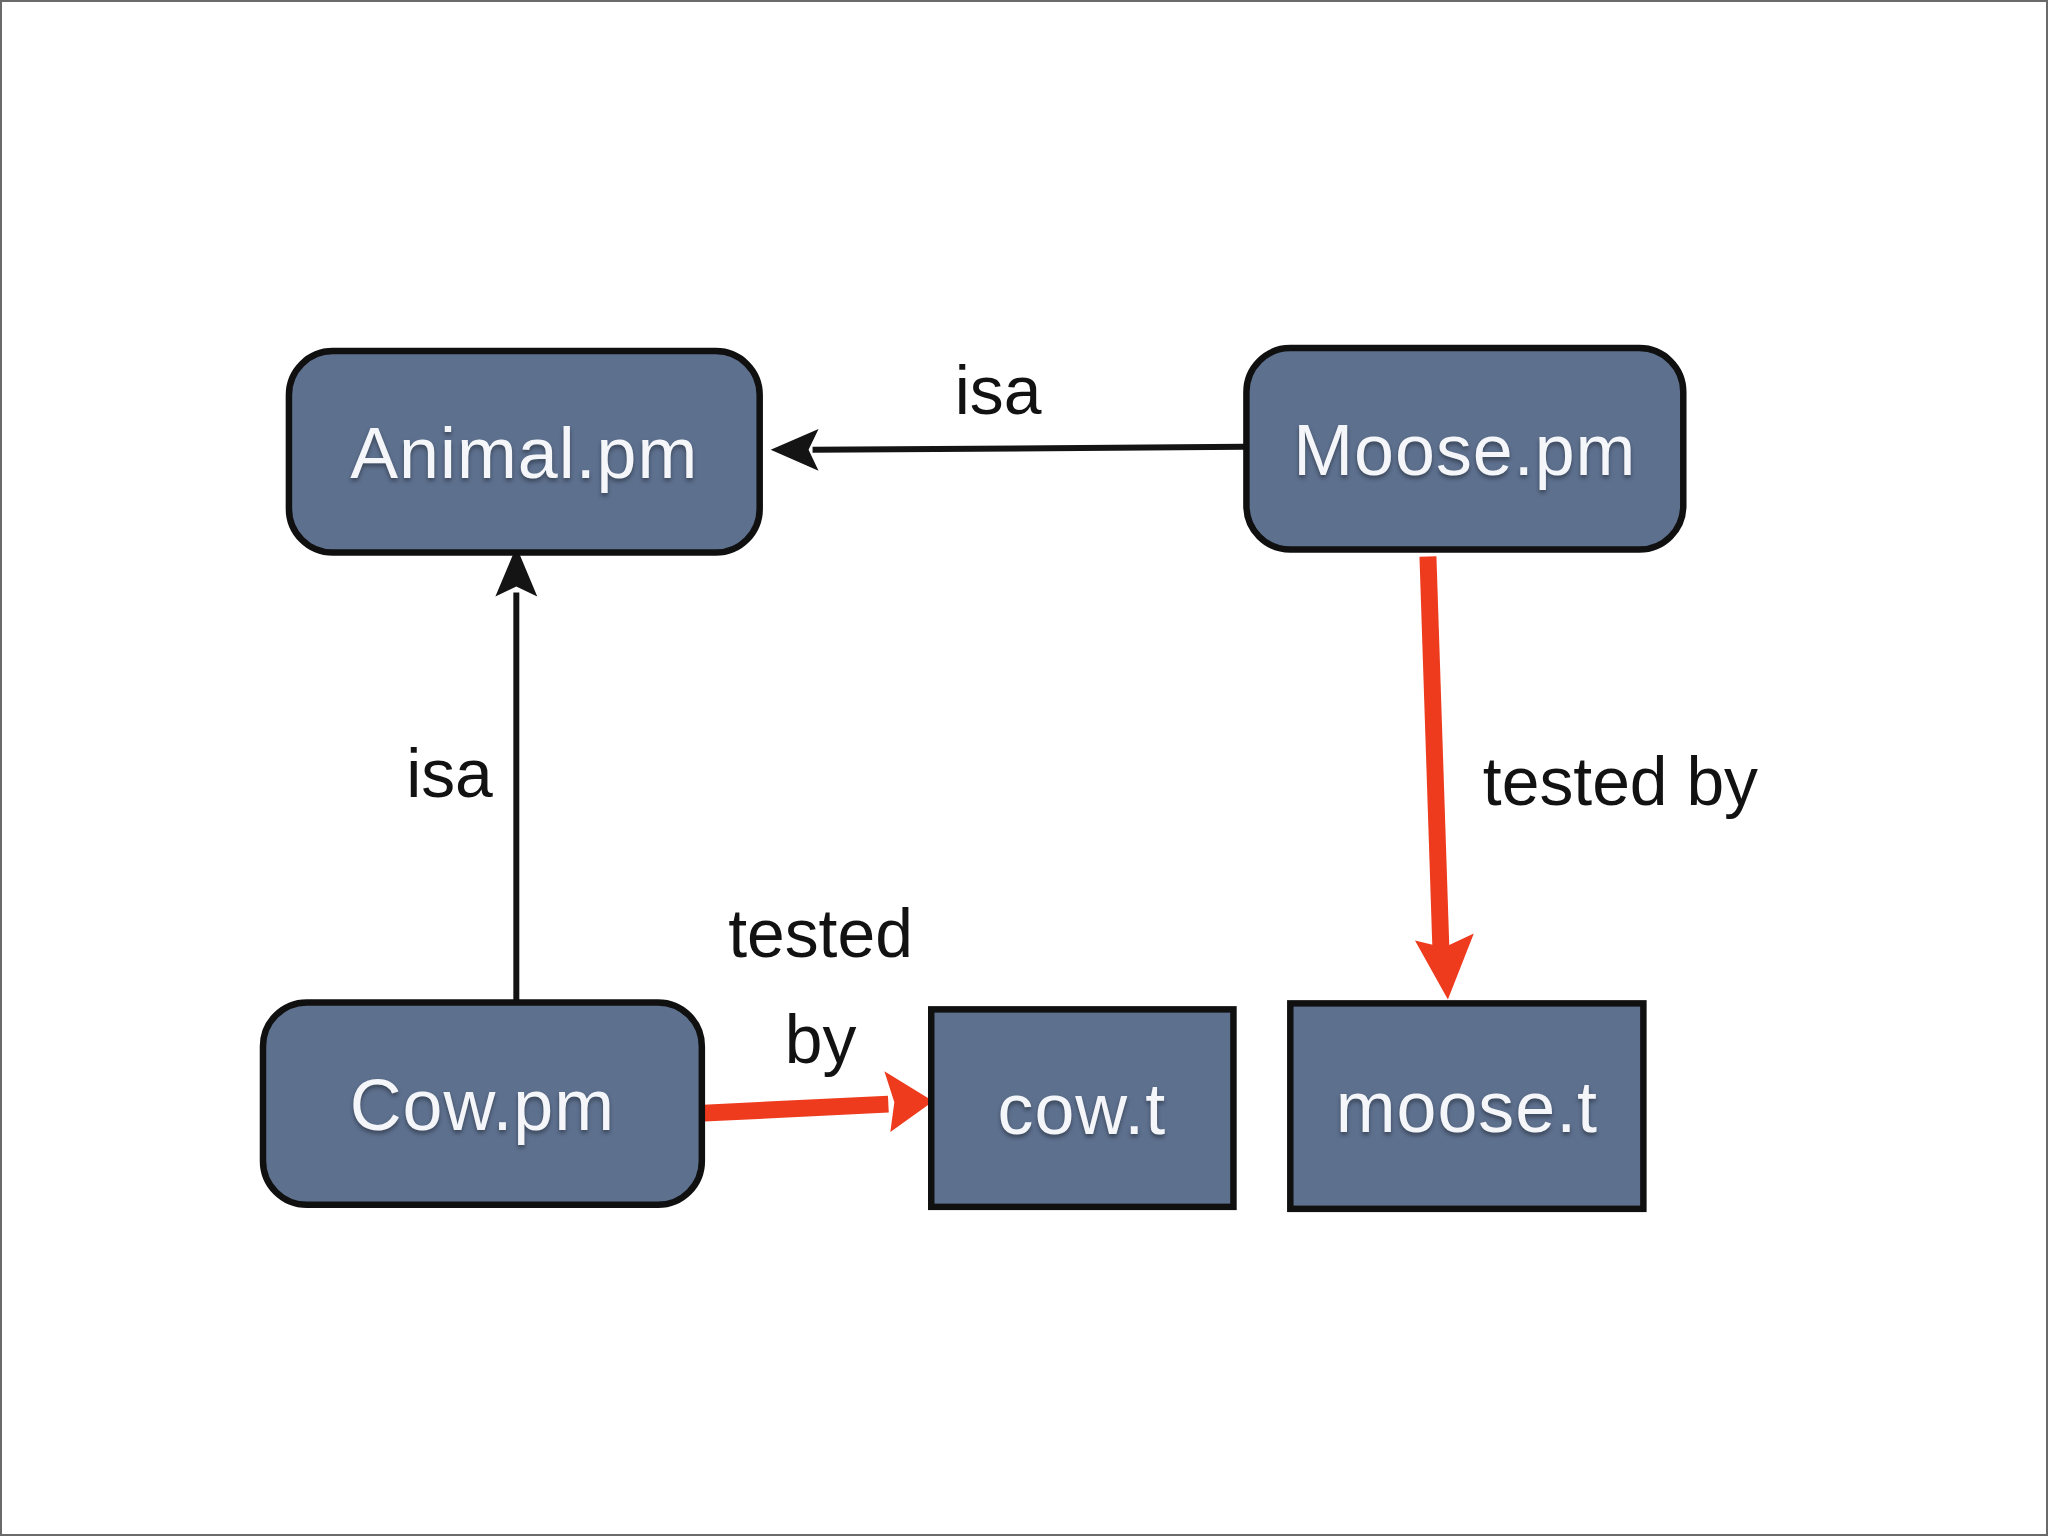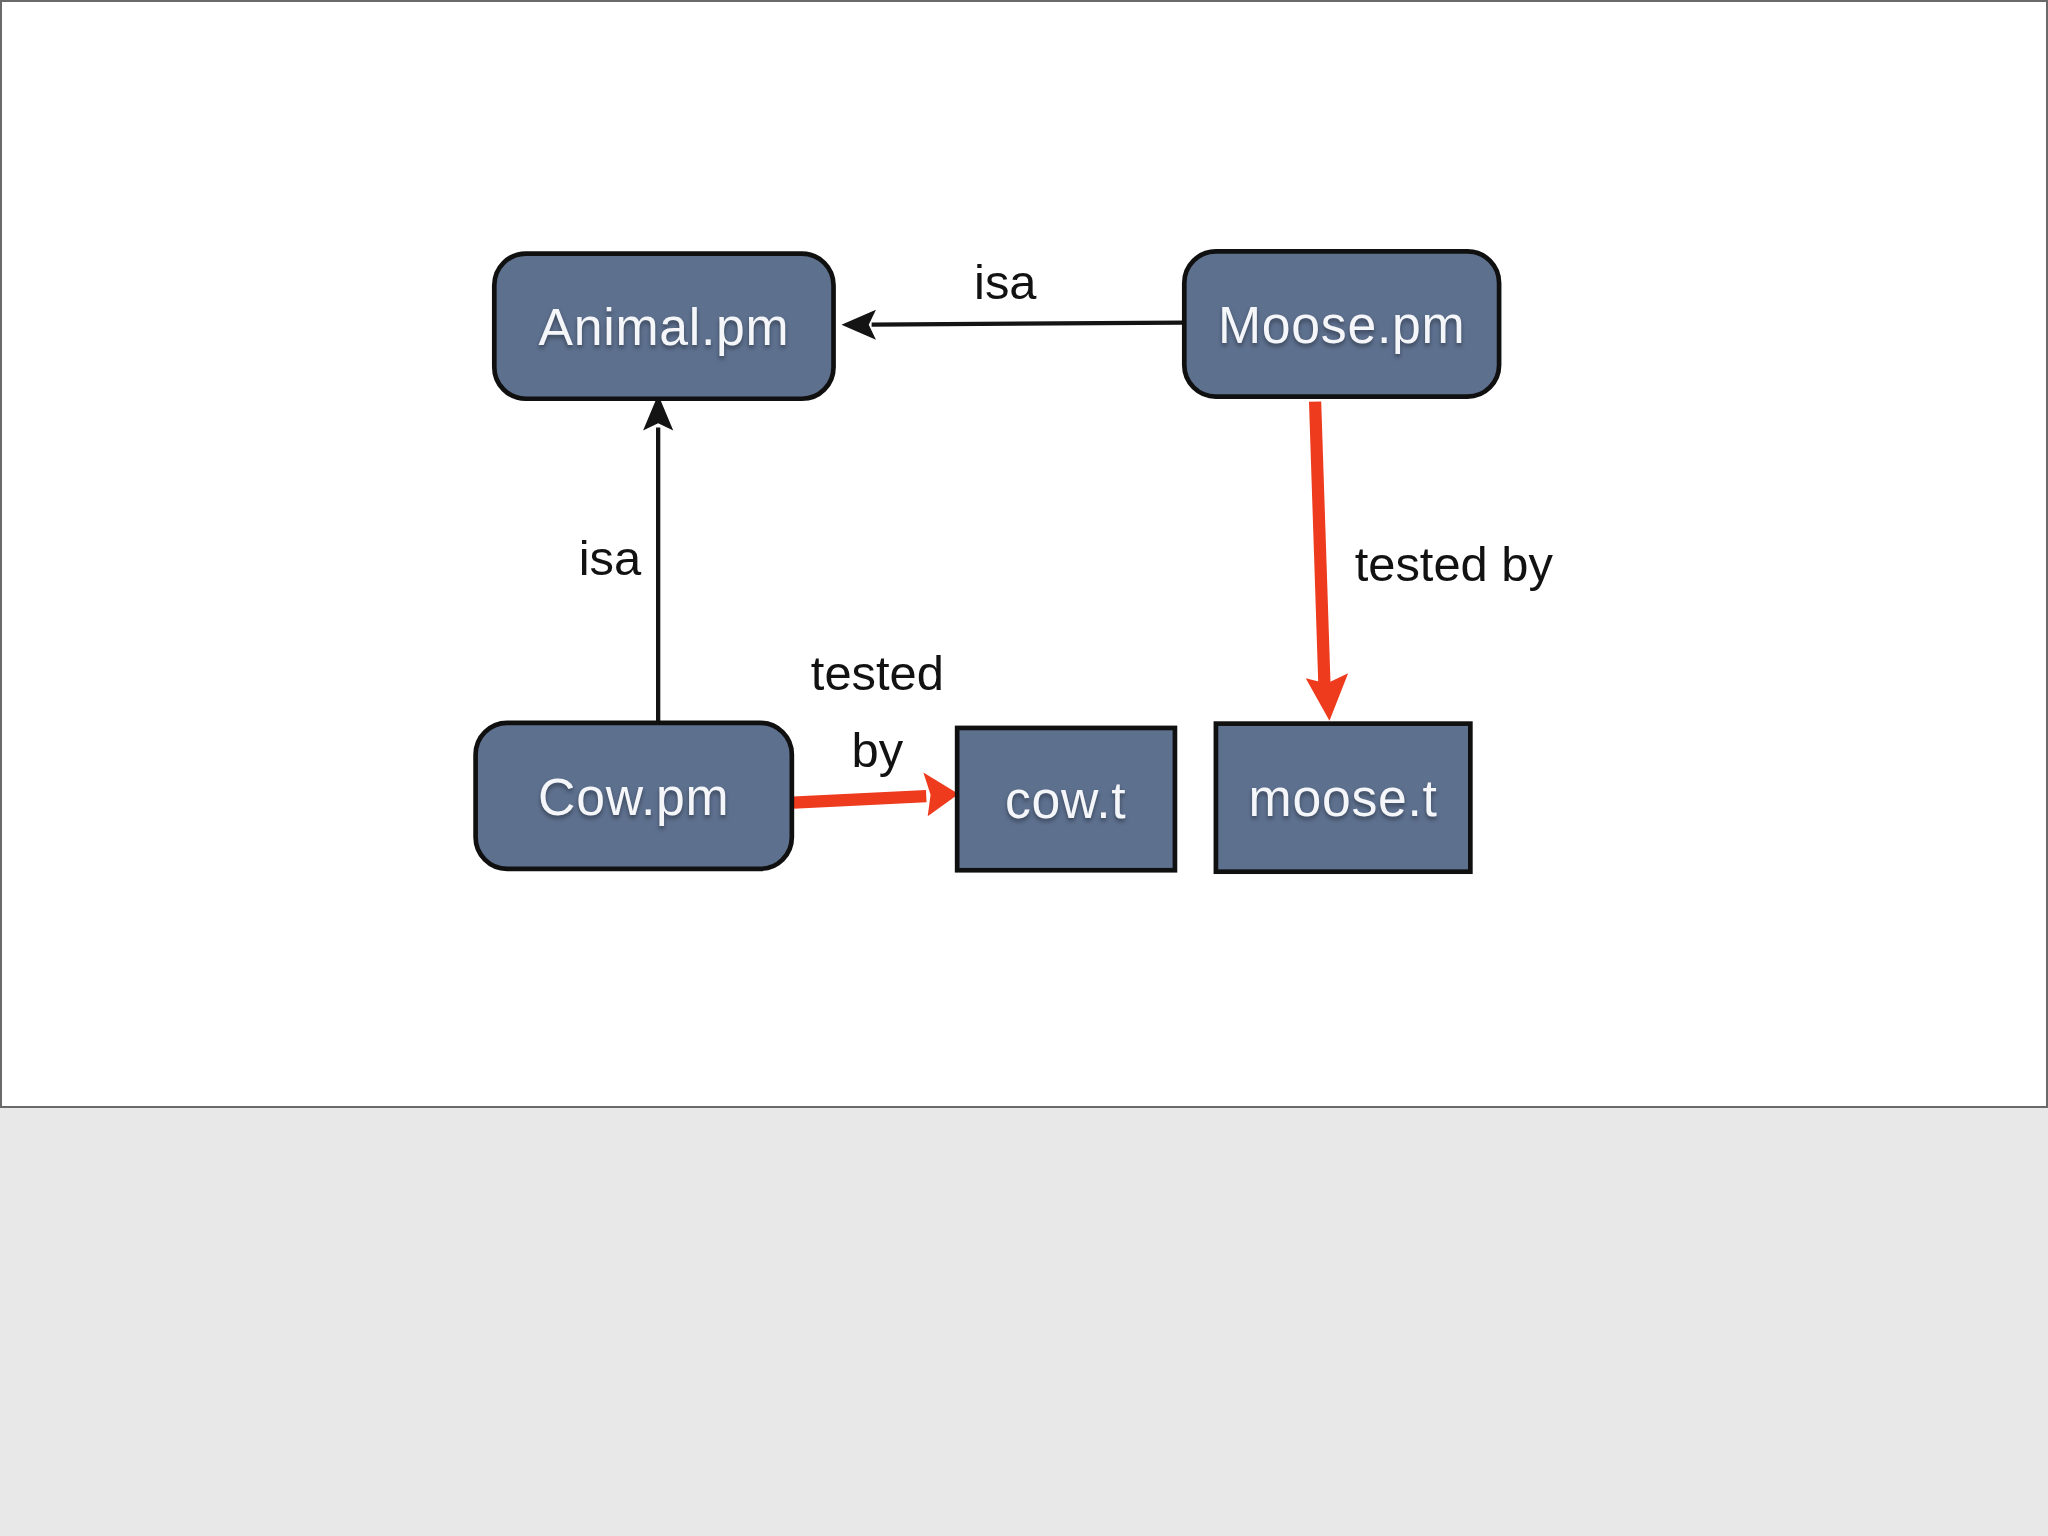--- a/index.html
+++ b/index.html
@@ -3,21 +3,21 @@
 <meta charset="utf-8">
 <style>
   html, body {
     margin: 0;
     padding: 0;
     background: #e8e8e8;
   }
   .stage {
     position: relative;
     width: 2048px;
-    height: 1108px;
+    height: 1536px;
     box-sizing: border-box;
     background: var(--background, #ffffff);
     border: 2px solid var(--frame, #6a6a6a);
     overflow: hidden;
     font-family: "Liberation Sans", sans-serif;
   }
   .stage svg {
     position: absolute;
     inset: 0;
     width: 100%;

